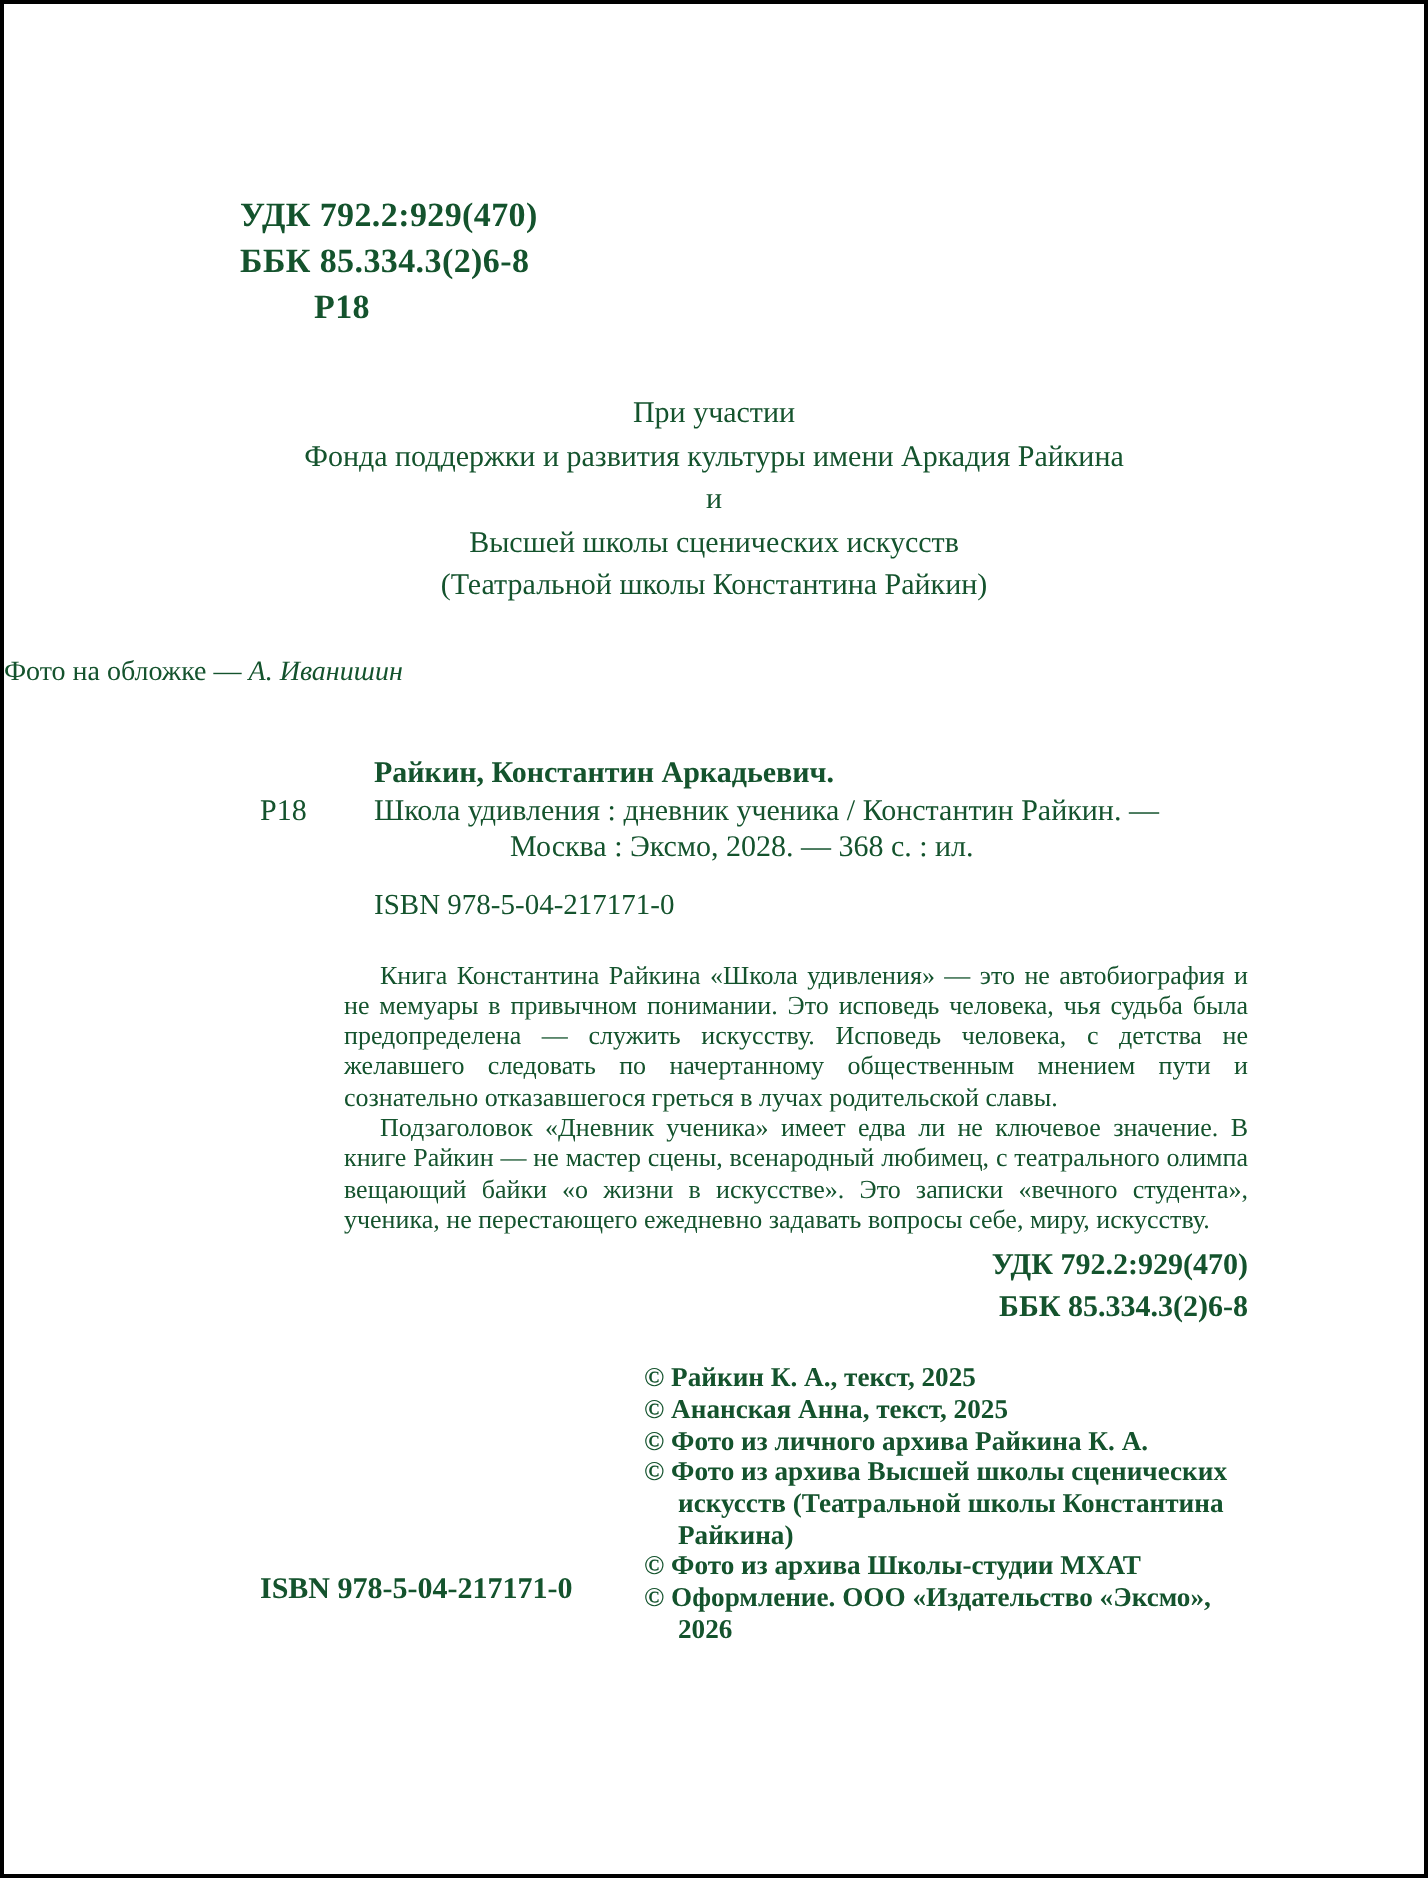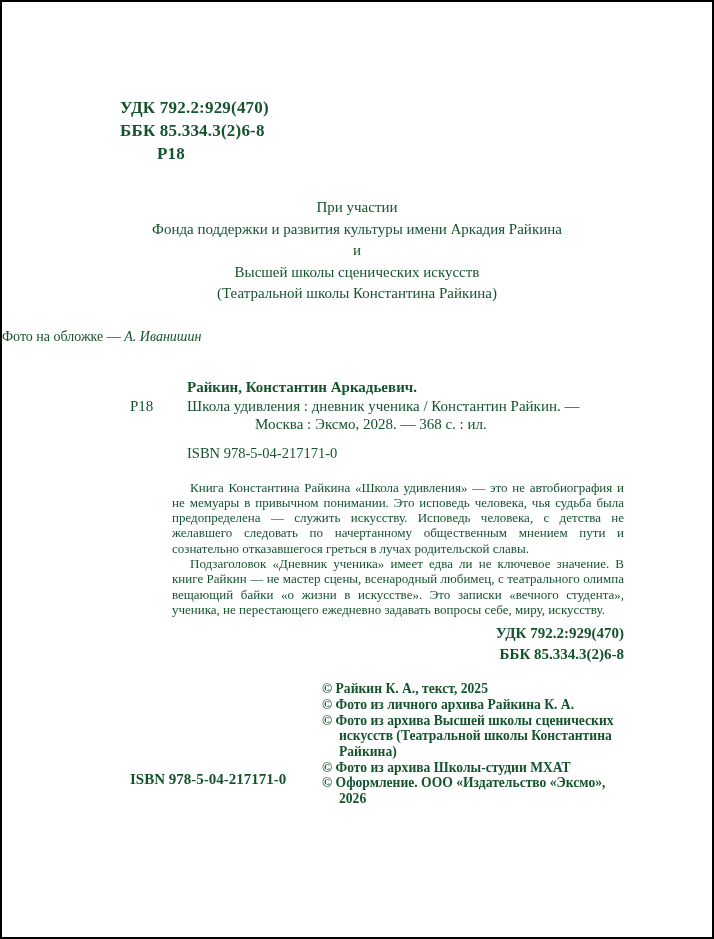--- a/index.html
+++ b/index.html
@@ -124,21 +124,21 @@
     <div class="code-line">УДК 792.2:929(470)</div>
     <div class="code-line">ББК 85.334.3(2)6-8</div>
     <div class="code-line author-sign">Р18</div>
   </div>
 
   <div class="participation">
     <div>При участии</div>
     <div>Фонда поддержки и развития культуры имени Аркадия Райкина</div>
     <div>и</div>
     <div>Высшей школы сценических искусств</div>
-    <div>(Театральной школы Константина Райкина)</div>
+    <div>(Театральной школы Константина Райкин)</div>
   </div>
 
   <div class="photo-credit">
     <span>Фото на обложке — </span><span class="italic">А. Иванишин</span>
   </div>
 
   <div class="biblio-author">Райкин, Константин Аркадьевич.</div>
 
   <div class="biblio-row">
     <span class="biblio-code">Р18</span>
@@ -153,20 +153,21 @@
   </div>
 
   <div class="bottom-codes">
     <div>УДК 792.2:929(470)</div>
     <div>ББК 85.334.3(2)6-8</div>
   </div>
 
   <div class="bottom-section">
     <div class="copyrights">
       <div class="copyright-item">© Райкин К. А., текст, 2025</div>
+      <div class="copyright-item">© Ананская Анна, текст, 2025</div>
       <div class="copyright-item">© Фото из личного архива Райкина К. А.</div>
       <div class="copyright-item">© Фото из архива Высшей школы сценических искусств (Театральной школы Константина Райкина)</div>
       <div class="copyright-item">© Фото из архива Школы-студии МХАТ</div>
       <div class="copyright-item">© Оформление. ООО «Издательство «Эксмо», 2026</div>
     </div>
     <div class="isbn-bottom">ISBN 978-5-04-217171-0</div>
   </div>
 
 </div>
 

